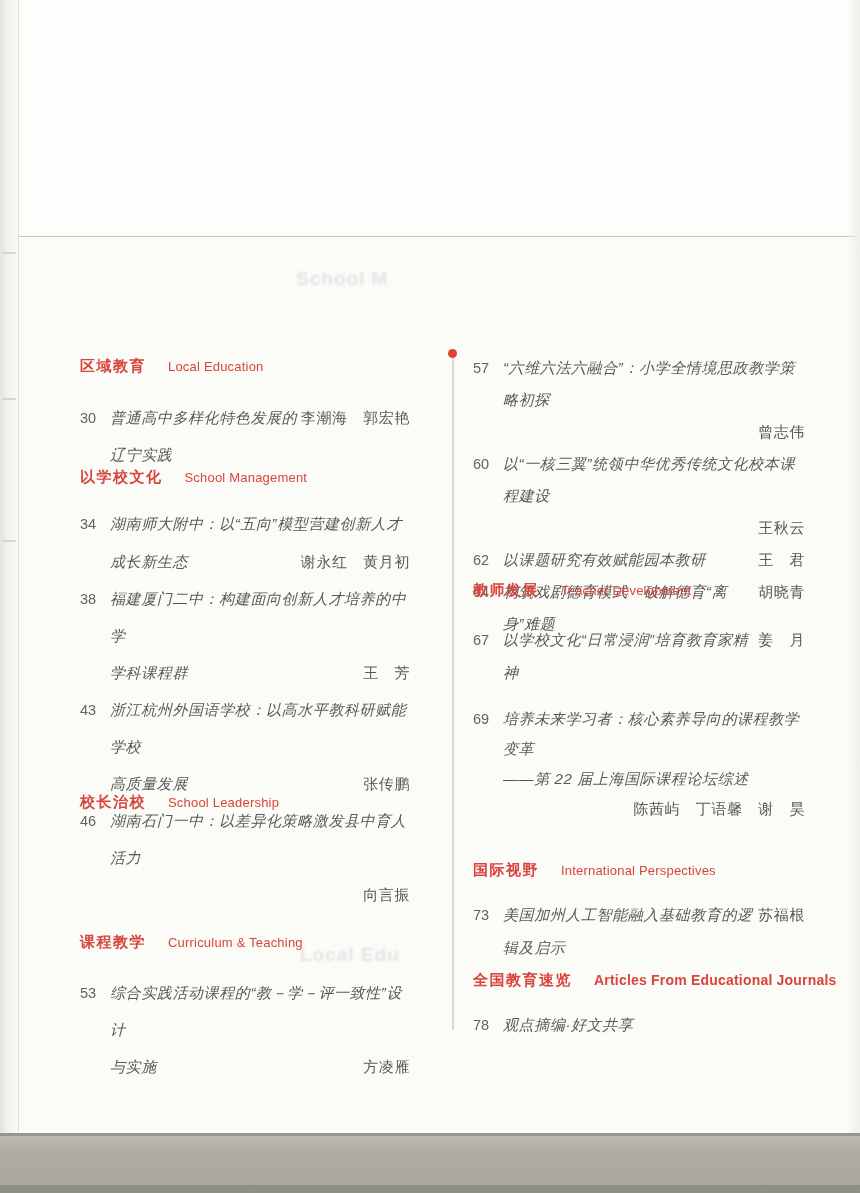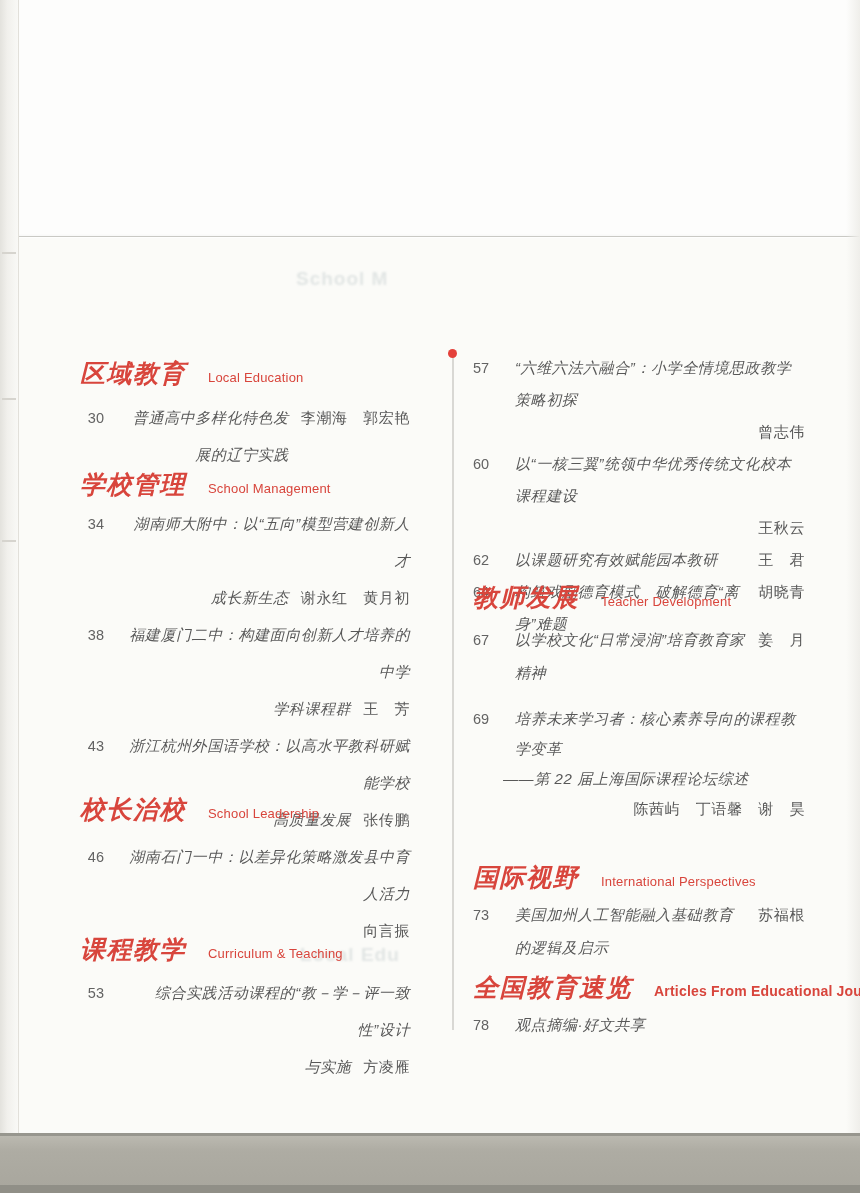--- a/index.html
+++ b/index.html
@@ -24,26 +24,26 @@
 
   
   .divider{position:absolute;left:452px;top:357px;width:2px;height:673px;background:#d9d8d4;}
   .divider-dot{position:absolute;left:448px;top:349px;width:9px;height:9px;border-radius:50%;background:#e4403a;}
 
   
   .section{position:absolute;}
   .sec-left{left:80px;width:330px;}
   .sec-right{left:473px;width:332px;}
   .sec-header{display:flex;align-items:baseline;gap:22px;color:#d8453c;height:26px;}
-  .sec-zh{font-size:25px;font-weight:bold;letter-spacing:1.5px;white-space:nowrap;font-style:italic;}
+  .sec-zh{font-size:15px;font-weight:bold;letter-spacing:1.5px;white-space:nowrap;}
   .sec-en{font-size:13px;letter-spacing:.2px;white-space:nowrap;}
   .sec-en.small{font-size:14px;font-weight:bold;letter-spacing:.2px;}
 
-  .row{display:flex;align-items:baseline;font-size:15px;color:#585858;gap:12px;}
-  .lh37 .row{line-height:37px;text-align:right;}
+  .row{display:flex;align-items:baseline;font-size:15px;color:#585858;}
+  .lh37 .row{line-height:37px;}
   .lh32 .row{line-height:32px;}
   .lh33 .row{line-height:33px;}
   .lh30 .row{line-height:30px;}
   .num{width:24px;flex:none;font-size:14.5px;color:#636363;margin-right:6px;}
   .cont{padding-left:30px;}
   .t{flex:1;letter-spacing:.6px;min-width:0;font-style:italic;}
   .a{white-space:nowrap;letter-spacing:.6px;}
 </style>
 </head>
 <body>
@@ -70,21 +70,21 @@
     <div class="row">
       <span class="num">30</span>
       <span class="t">普通高中多样化特色发展的辽宁实践</span>
       <span class="a">李潮海　郭宏艳</span>
     </div>
   </div>
 </div>
 
 <div class="section sec-left lh37" style="top:468px">
   <div class="sec-header">
-    <span class="sec-zh">学校管理</span>
+    <span class="sec-zh">以学校文化</span>
     <span class="sec-en">School Management</span>
   </div>
   <div style="margin-top:11px">
     <div class="row">
       <span class="num">34</span>
       <span class="t">湖南师大附中：以“五向”模型营建创新人才</span>
     </div>
     <div class="row cont">
       <span class="t">成长新生态</span>
       <span class="a">谢永红　黄月初</span>

